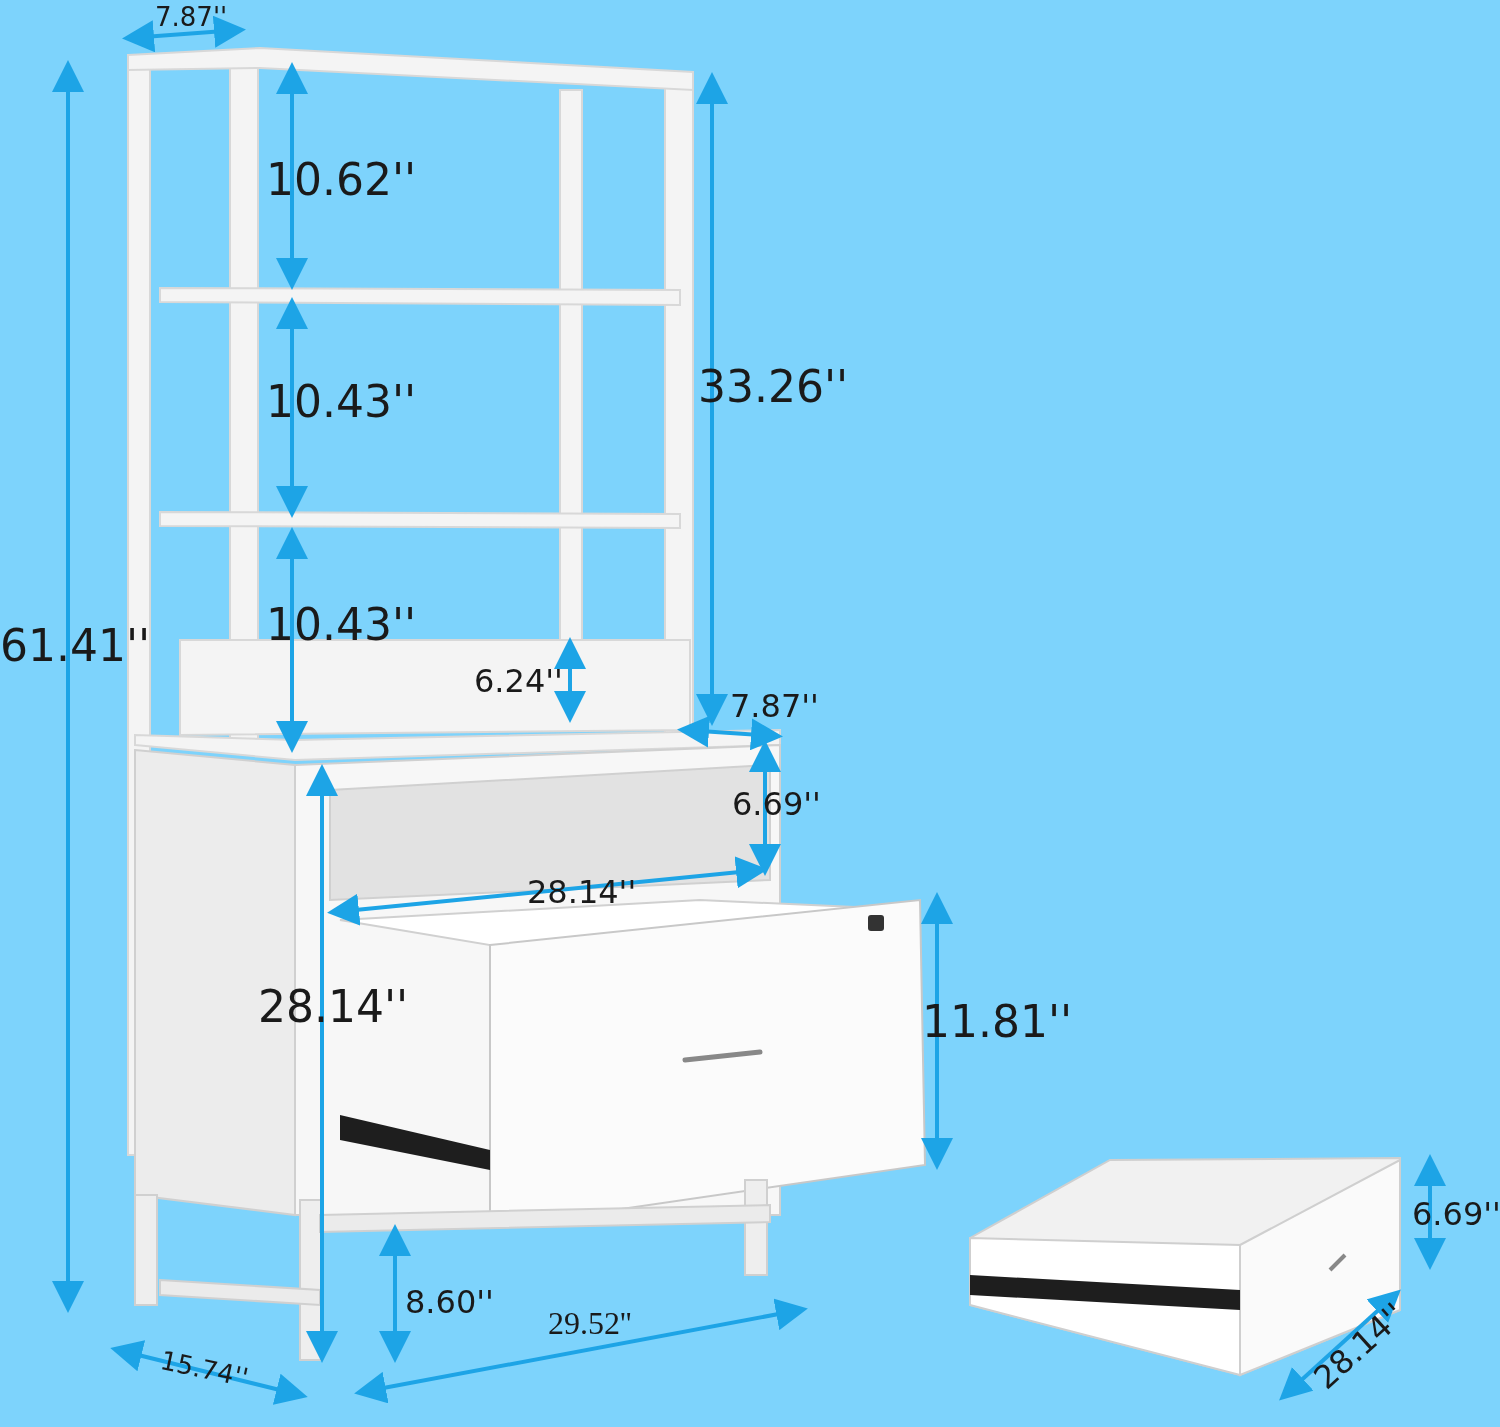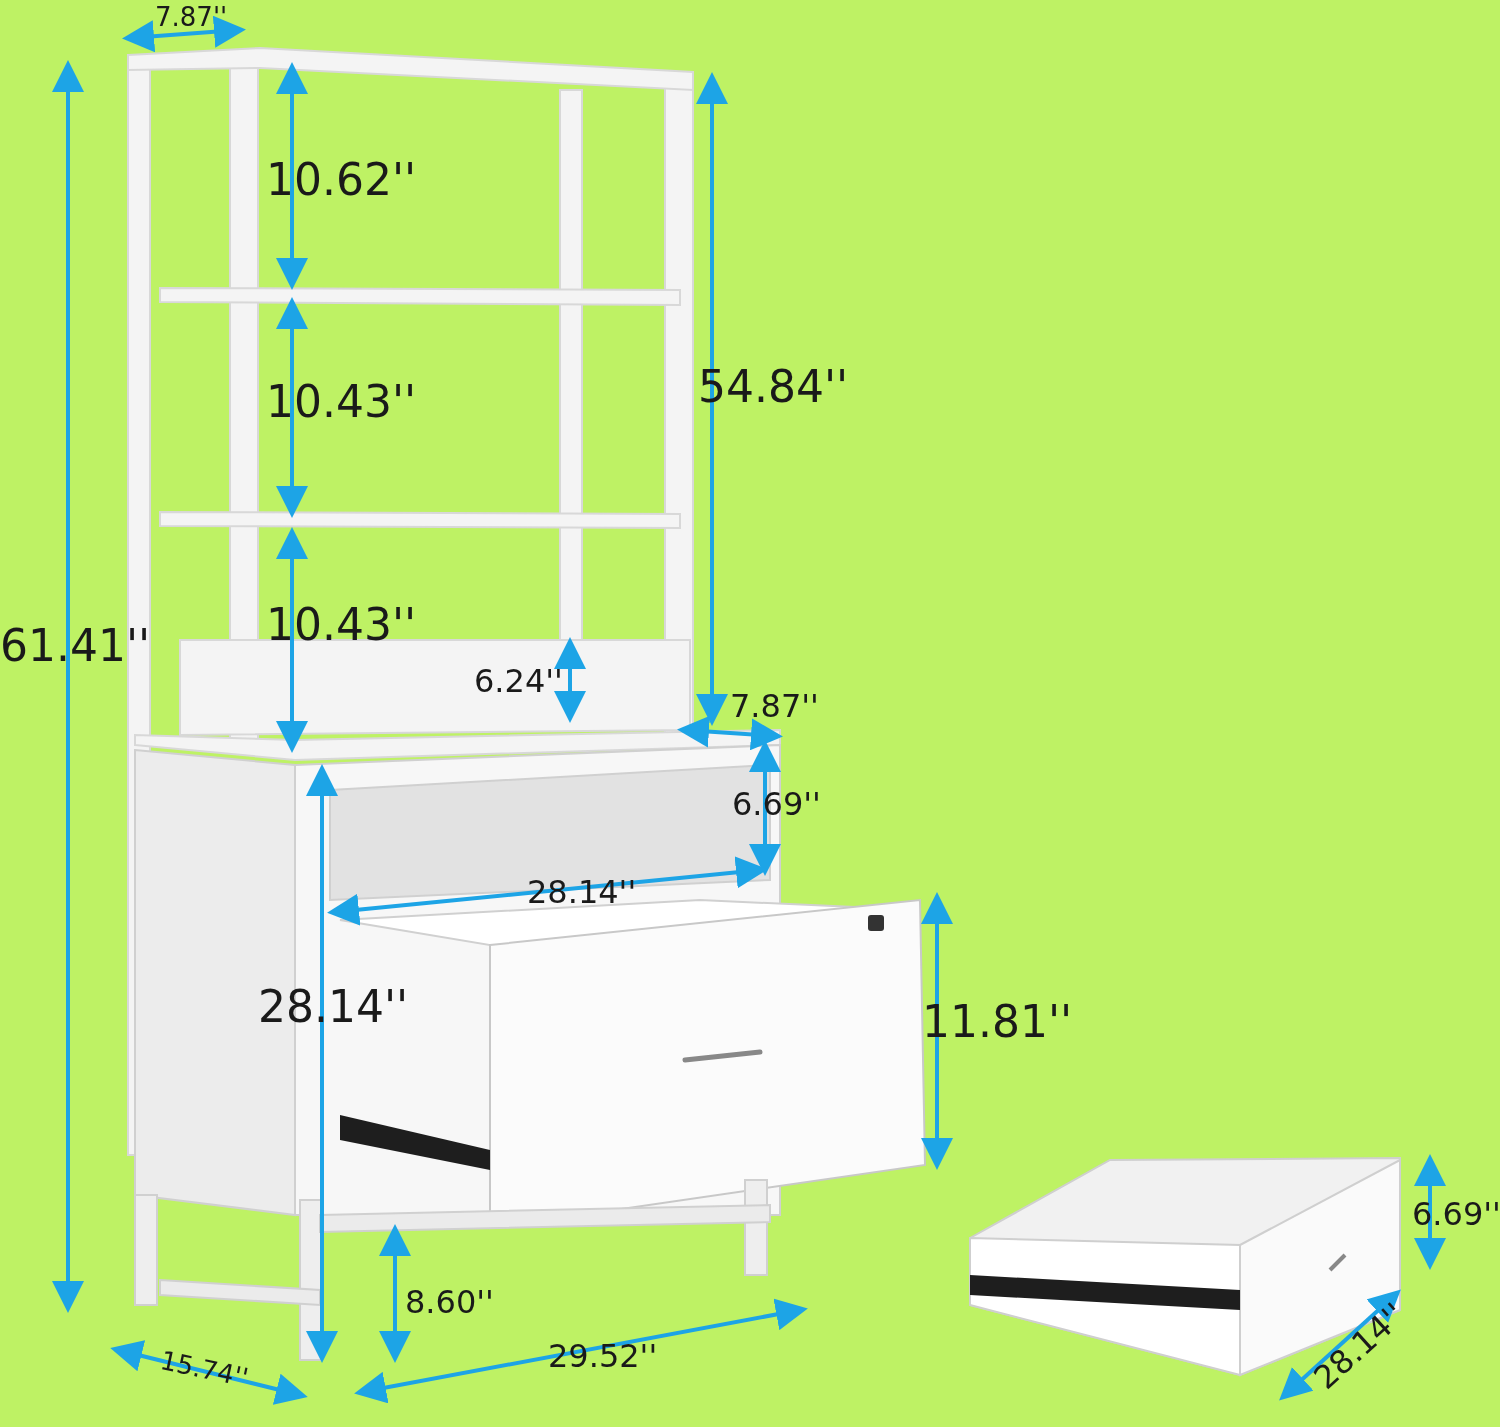--- a/index.html
+++ b/index.html
@@ -1,16 +1,16 @@
 <!DOCTYPE html>
 <html><head>
 <meta charset="utf-8">
 <style>
   html,body{margin:0;padding:0;background:#fff;}
-  #stage{position:relative;width:1500px;height:1427px;overflow:hidden;background:#bef264;font-family:"Liberation Sans",sans-serif;}
+  #stage{position:relative;width:1500px;height:1427px;overflow:hidden;background:#7dd3fc;font-family:"Liberation Sans",sans-serif;}
   svg{position:absolute;left:0;top:0;}
   .lbl{position:absolute;color:#1a1a1a;font-family:"DejaVu Sans",sans-serif;white-space:nowrap;line-height:1;}
   .big{font-size:44px;}
   .mid{font-size:32px;}
   .sm{font-size:26px;}
 </style>
 </head>
 <body>
 
 <div id="stage">
@@ -76,25 +76,25 @@
     <line x1="1430" y1="1162" x2="1430" y2="1262"></line>
     <line x1="1285" y1="1395" x2="1395" y2="1295"></line>
   </g>
 </svg>
 
 <div class="lbl sm" style="left:155px;top:4px;">7.87''</div>
 <div class="lbl big" style="left:0px;top:588px;margin-top:36px;">61.41''</div>
 <div class="lbl big" style="left:266px;top:158px;">10.62''</div>
 <div class="lbl big" style="left:266px;top:380px;">10.43''</div>
 <div class="lbl big" style="left:266px;top:603px;">10.43''</div>
-<div class="lbl big" style="left:698px;top:365px;">54.84''</div>
+<div class="lbl big" style="left:698px;top:365px;">33.26''</div>
 <div class="lbl mid" style="left:474px;top:665px;">6.24''</div>
 <div class="lbl mid" style="left:730px;top:690px;">7.87''</div>
 <div class="lbl mid" style="left:732px;top:788px;">6.69''</div>
 <div class="lbl mid" style="left:527px;top:876px;">28.14''</div>
 <div class="lbl big" style="left:258px;top:985px;">28.14''</div>
 <div class="lbl big" style="left:922px;top:1000px;text-align:center;">11.81''</div>
 <div class="lbl mid" style="left:405px;top:1286px;">8.60''</div>
 <div class="lbl sm" style="left:160px;top:1356px;transform:rotate(12deg);">15.74''</div>
-<div class="lbl mid" style="left:548px;top:1340px;">29.52''</div>
+<div class="lbl mid" style="left:548px;top:1307px;font-family:Liberation Serif, serif;">29.52''</div>
 <div class="lbl mid" style="left:1412px;top:1198px;">6.69''</div>
 <div class="lbl mid" style="left:1305px;top:1330px;transform:rotate(-42deg);">28.14''</div>
 </div>
 
 </body></html>

